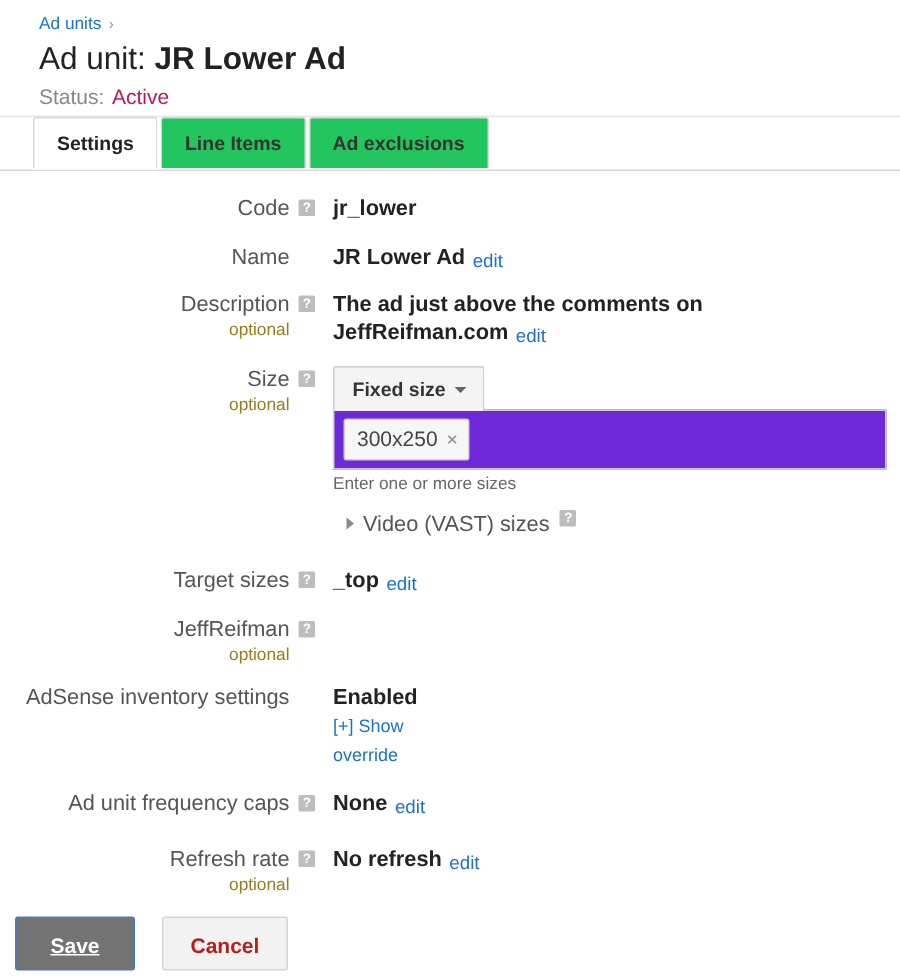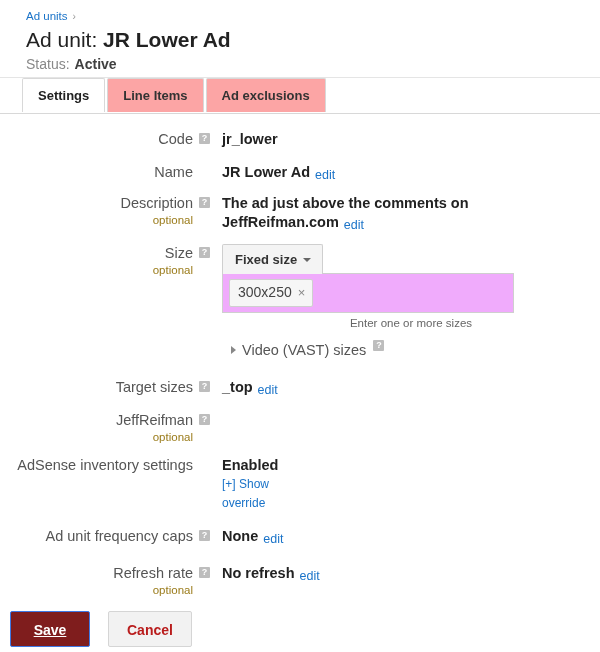--- a/index.html
+++ b/index.html
@@ -47,22 +47,22 @@
   }
   .title-prefix { font-weight: normal; }
   .title-name { font-weight: bold; }
   .status-row {
     font-size: 14px;
     line-height: 18px;
     color: #888888;
     white-space: nowrap;
   }
   .status-value {
-    color: #404040;
-    font-weight: bold;
+    color: #be185d;
+    font-weight: normal;
     margin-left: 5px;
   }
 
   
   .tab-strip {
     position: relative;
     height: 36px;
     padding-left: 22px;
     box-sizing: border-box;
     background: #ffffff;
@@ -81,21 +81,21 @@
     display: inline-block;
     vertical-align: bottom;
     height: 34px;
     line-height: 34px;
     padding: 0 15px;
     font-size: 13px;
     font-weight: bold;
     color: #333333;
     border: 1px solid #d8d8d8;
     border-bottom: none;
-    background: #fca5a5;
+    background: #22c55e;
     border-radius: 2px 2px 0 0;
     box-sizing: border-box;
     margin-right: 2px;
     cursor: pointer;
     z-index: 1;
   }
   .tab.active {
     background: #ffffff;
     color: #222222;
     z-index: 3;
@@ -213,25 +213,25 @@
     margin-left: 6px;
     border-left: 4px solid transparent;
     border-right: 4px solid transparent;
     border-top: 4px solid #666666;
     vertical-align: middle;
     position: relative;
     top: -1px;
   }
   .size-box {
     border: 1px solid #cfcfcf;
-    background: #f0abfc;
+    background: #6d28d9;
     height: 40px;
     box-sizing: border-box;
     padding: 5px 6px;
-    width: 292px;
+    width: 369px;
     margin-top: -1px;
     position: relative;
   }
   .size-chip {
     display: inline-block;
     background: #f6f6f6;
     border: 1px solid #cfcfcf;
     border-radius: 2px;
     font-size: 14px;
     color: #444444;
@@ -243,21 +243,20 @@
     color: #888888;
     margin-left: 6px;
     font-size: 13px;
     cursor: pointer;
   }
   .helper-text {
     font-size: 11.5px;
     color: #666666;
     line-height: 15px;
     margin-top: 3px;
-    text-align: center;
   }
   .vast-row {
     margin-top: 10px;
     margin-left: 9px;
     font-size: 14.5px;
     color: #555555;
     line-height: 19px;
     white-space: nowrap;
   }
   .tri {
@@ -298,21 +297,21 @@
     border-radius: 2px;
     padding: 0 18px;
     height: 36px;
     line-height: 36px;
     box-sizing: border-box;
     cursor: pointer;
     border: 1px solid transparent;
     text-align: center;
   }
   .btn-primary {
-    background: #7f1d1d;
+    background: #737373;
     border-color: #3f78e4;
     color: #ffffff;
     min-width: 80px;
     text-decoration: underline;
   }
   .btn-secondary {
     background: #f2f2f2;
     border-color: #d5d5d5;
     color: #b91c1c;
     min-width: 80px;

